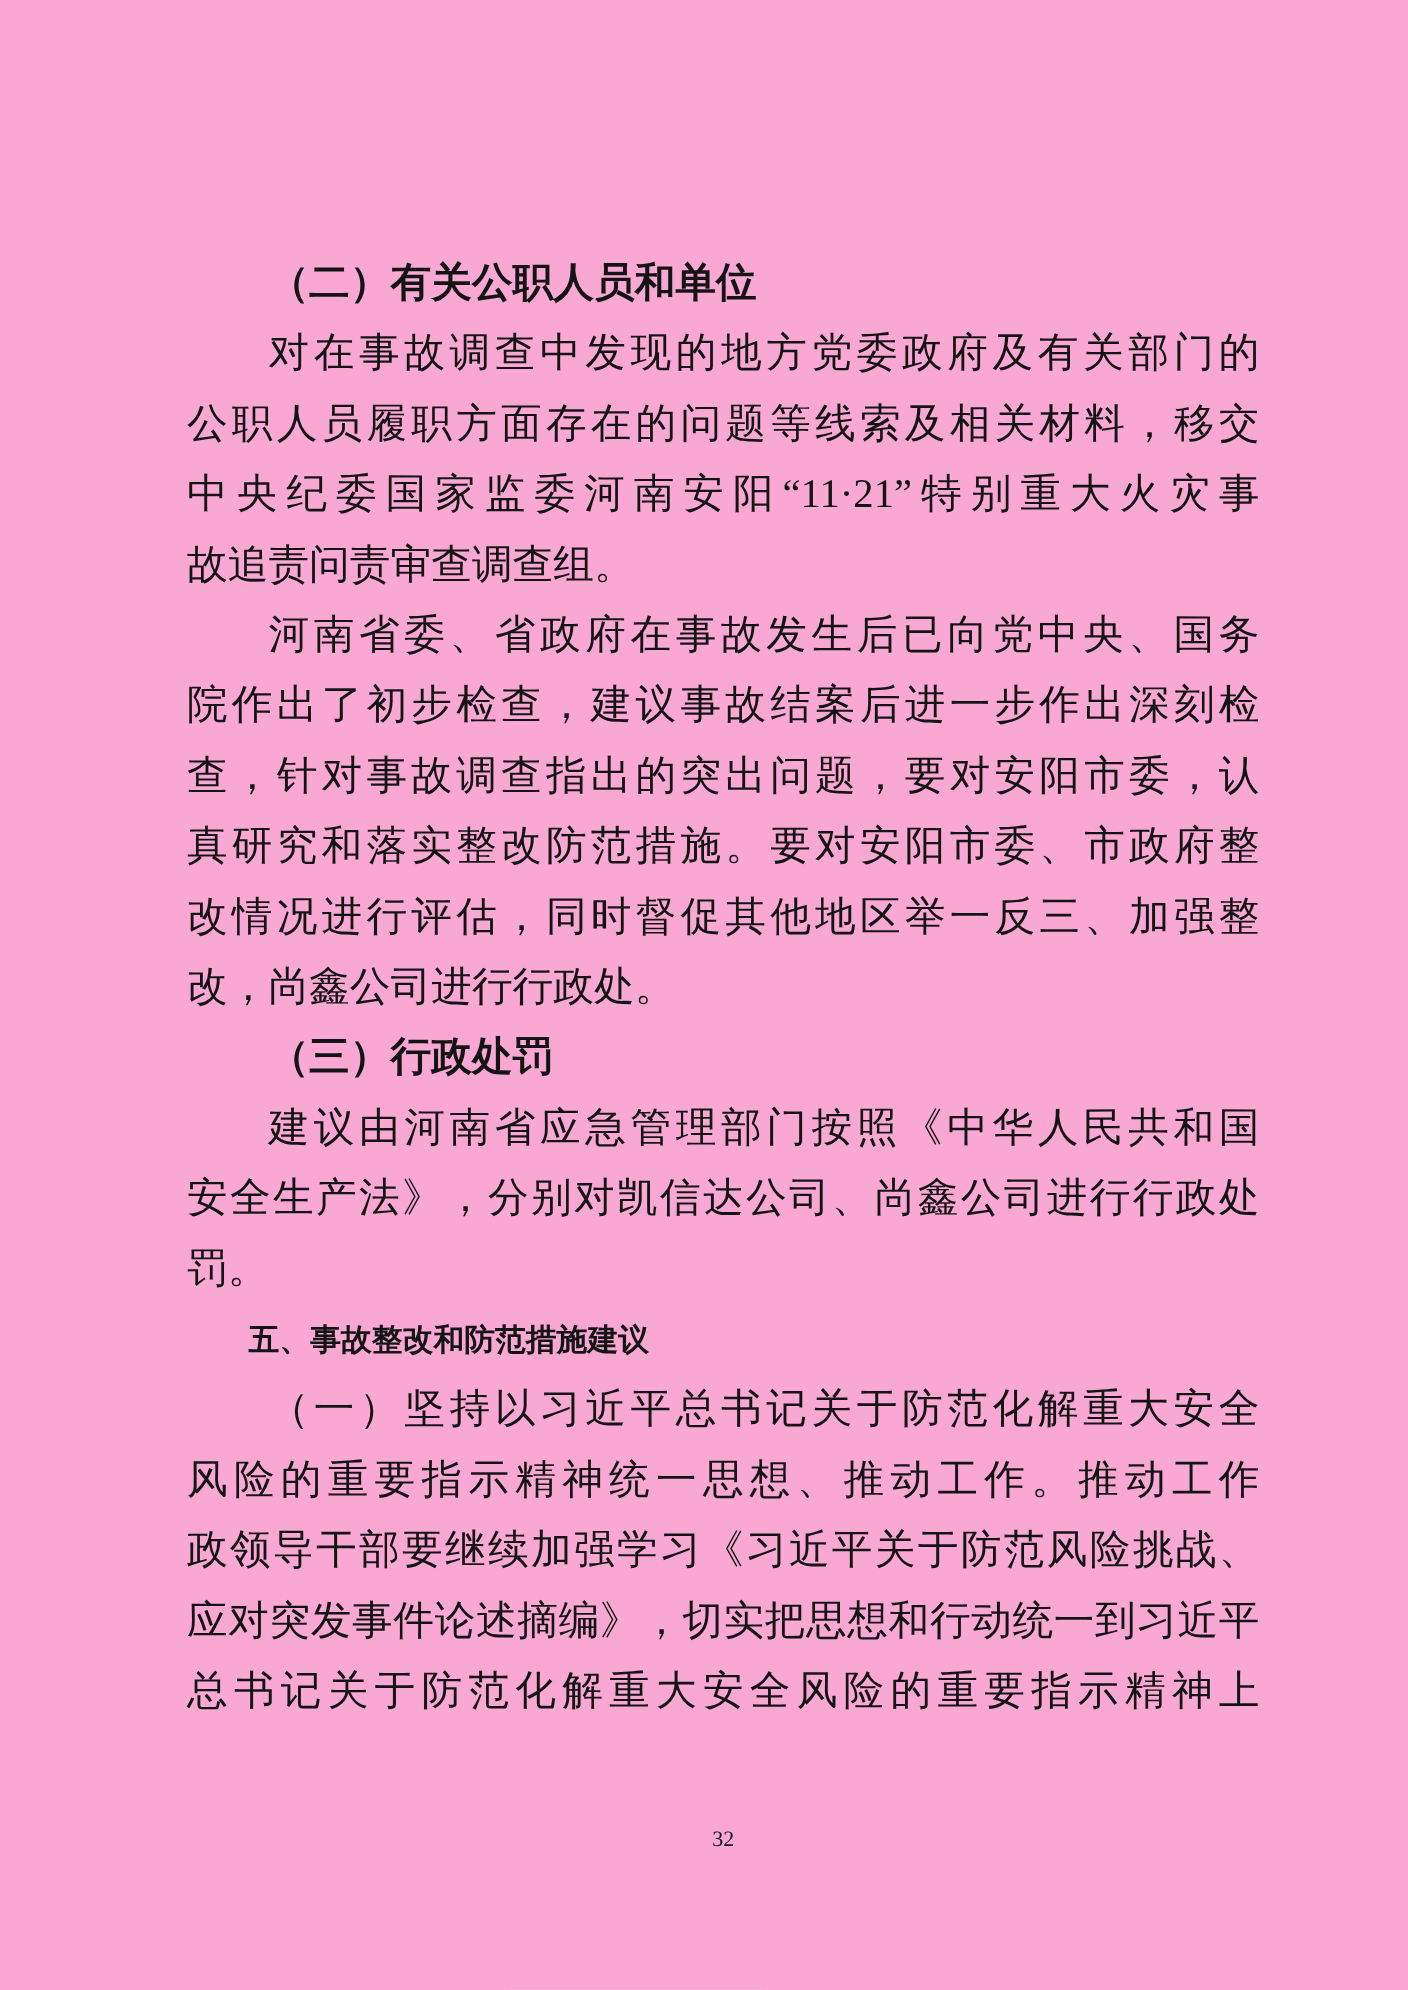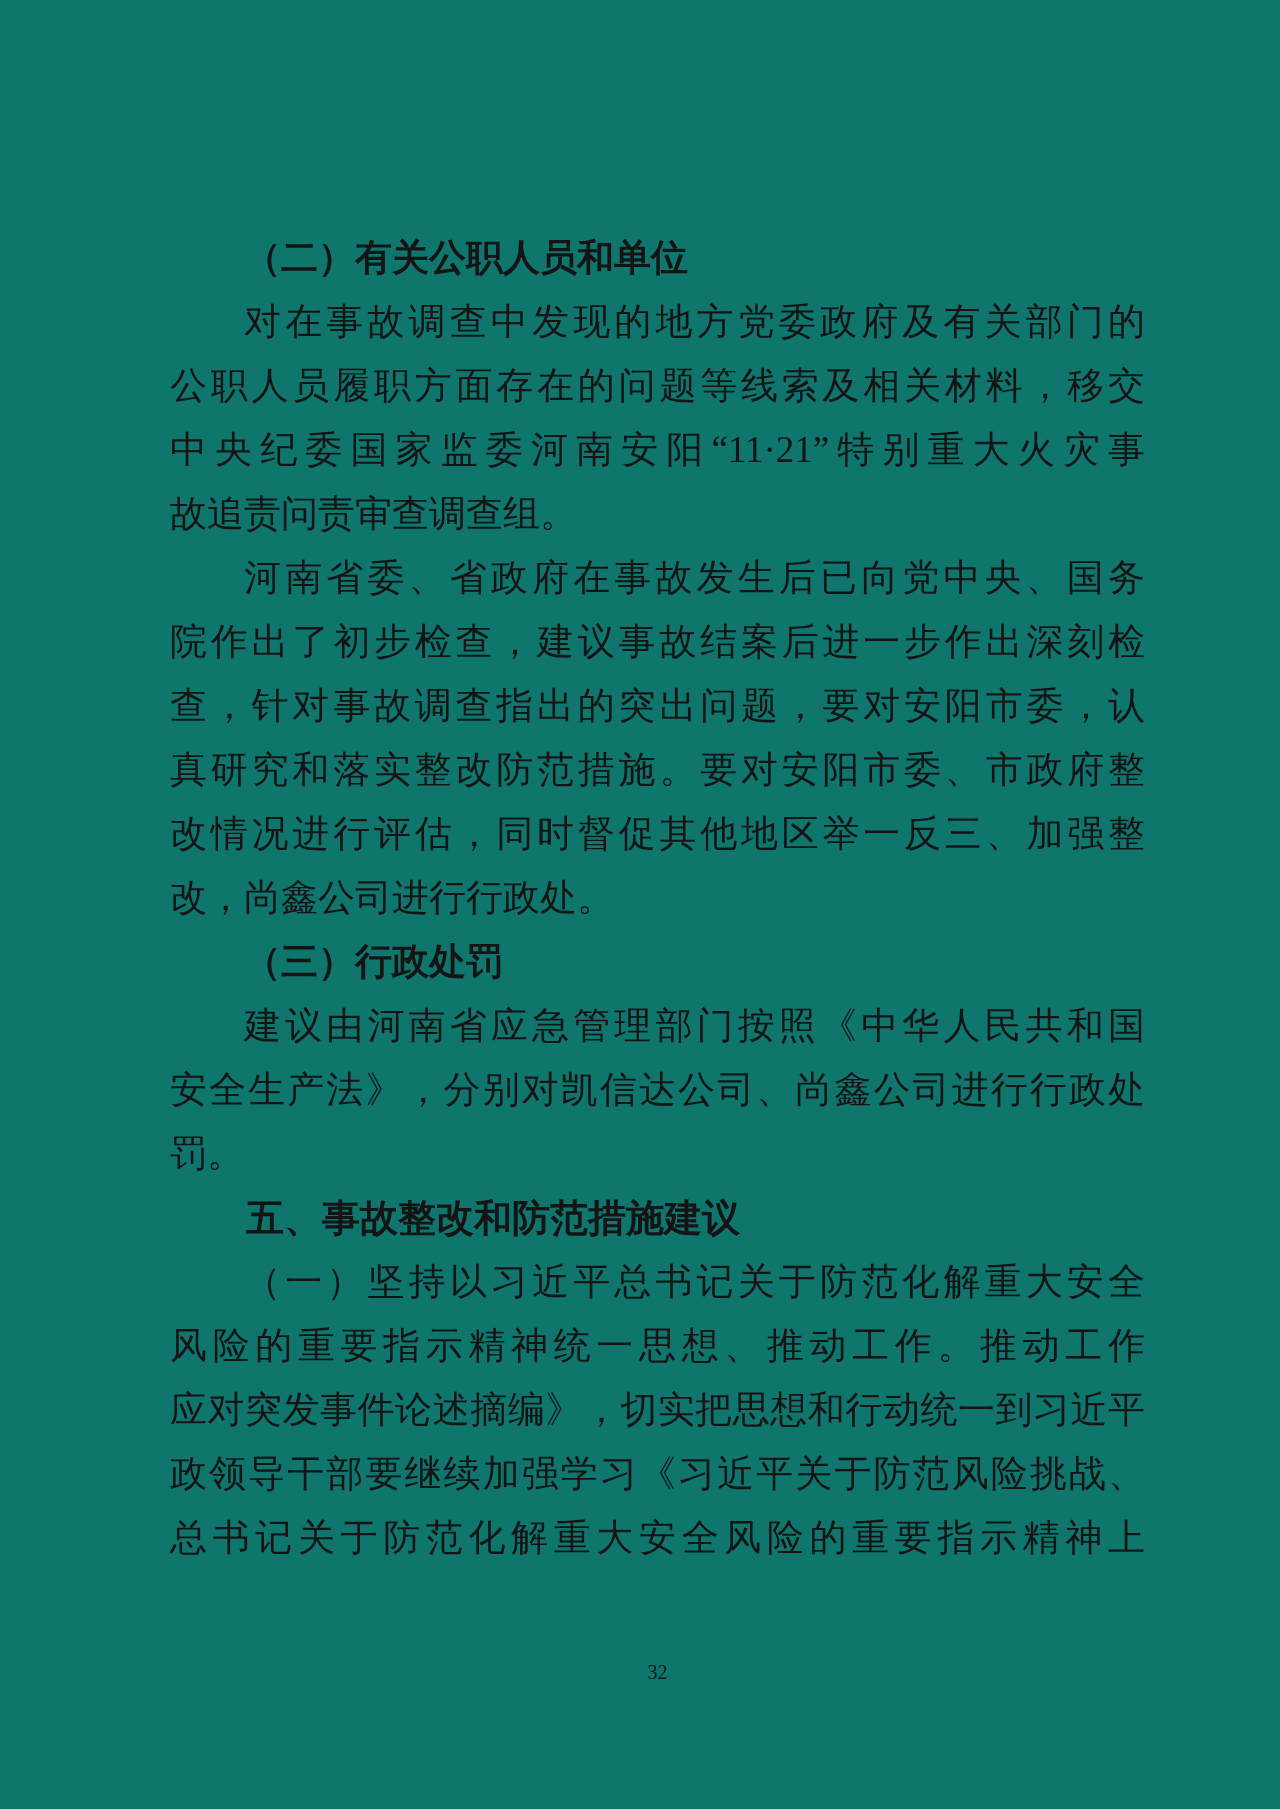--- a/index.html
+++ b/index.html
@@ -4,21 +4,21 @@
 <style>
   html, body {
     margin: 0;
     padding: 0;
     background: #ffffff;
   }
   .page {
     position: relative;
     width: 1280px;
     height: 1809px;
-    background: #0f766e;
+    background: #f9a8d4;
     color: #141414;
     font-family: "Liberation Serif", serif;
     overflow: hidden;
   }
   .text-content {
     position: absolute;
     left: 170px;
     top: 226px;
     width: 975px;
   }
@@ -36,21 +36,21 @@
   }
   .indent {
     text-indent: 2em;
   }
   .heading-kai {
     font-weight: 700;
   }
   .heading-hei {
     font-family: "Liberation Sans", sans-serif;
     font-weight: 700;
-    font-size: 38px;
+    font-size: 28px;
   }
   .page-number {
     position: absolute;
     left: 170px;
     width: 975px;
     top: 1652px;
     text-align: center;
     font-size: 20px;
     line-height: 40px;
     color: #141414;
@@ -79,20 +79,20 @@
     <div class="line indent heading-kai">（三）行政处罚</div>
 
     <div class="line indent justify">建议由河南省应急管理部门按照《中华人民共和国</div>
     <div class="line justify">安全生产法》，分别对凯信达公司、尚鑫公司进行行政处</div>
     <div class="line">罚。</div>
 
     <div class="line indent heading-hei">五、事故整改和防范措施建议</div>
 
     <div class="line indent justify">（一）坚持以习近平总书记关于防范化解重大安全</div>
     <div class="line justify">风险的重要指示精神统一思想、推动工作。推动工作</div>
+    <div class="line justify">政领导干部要继续加强学习《习近平关于防范风险挑战、</div>
     <div class="line justify">应对突发事件论述摘编》，切实把思想和行动统一到习近平</div>
-    <div class="line justify">政领导干部要继续加强学习《习近平关于防范风险挑战、</div>
     <div class="line justify">总书记关于防范化解重大安全风险的重要指示精神上</div>
 
   </div>
 
   <div class="page-number">32</div>
 </div>
 
 </body></html>

